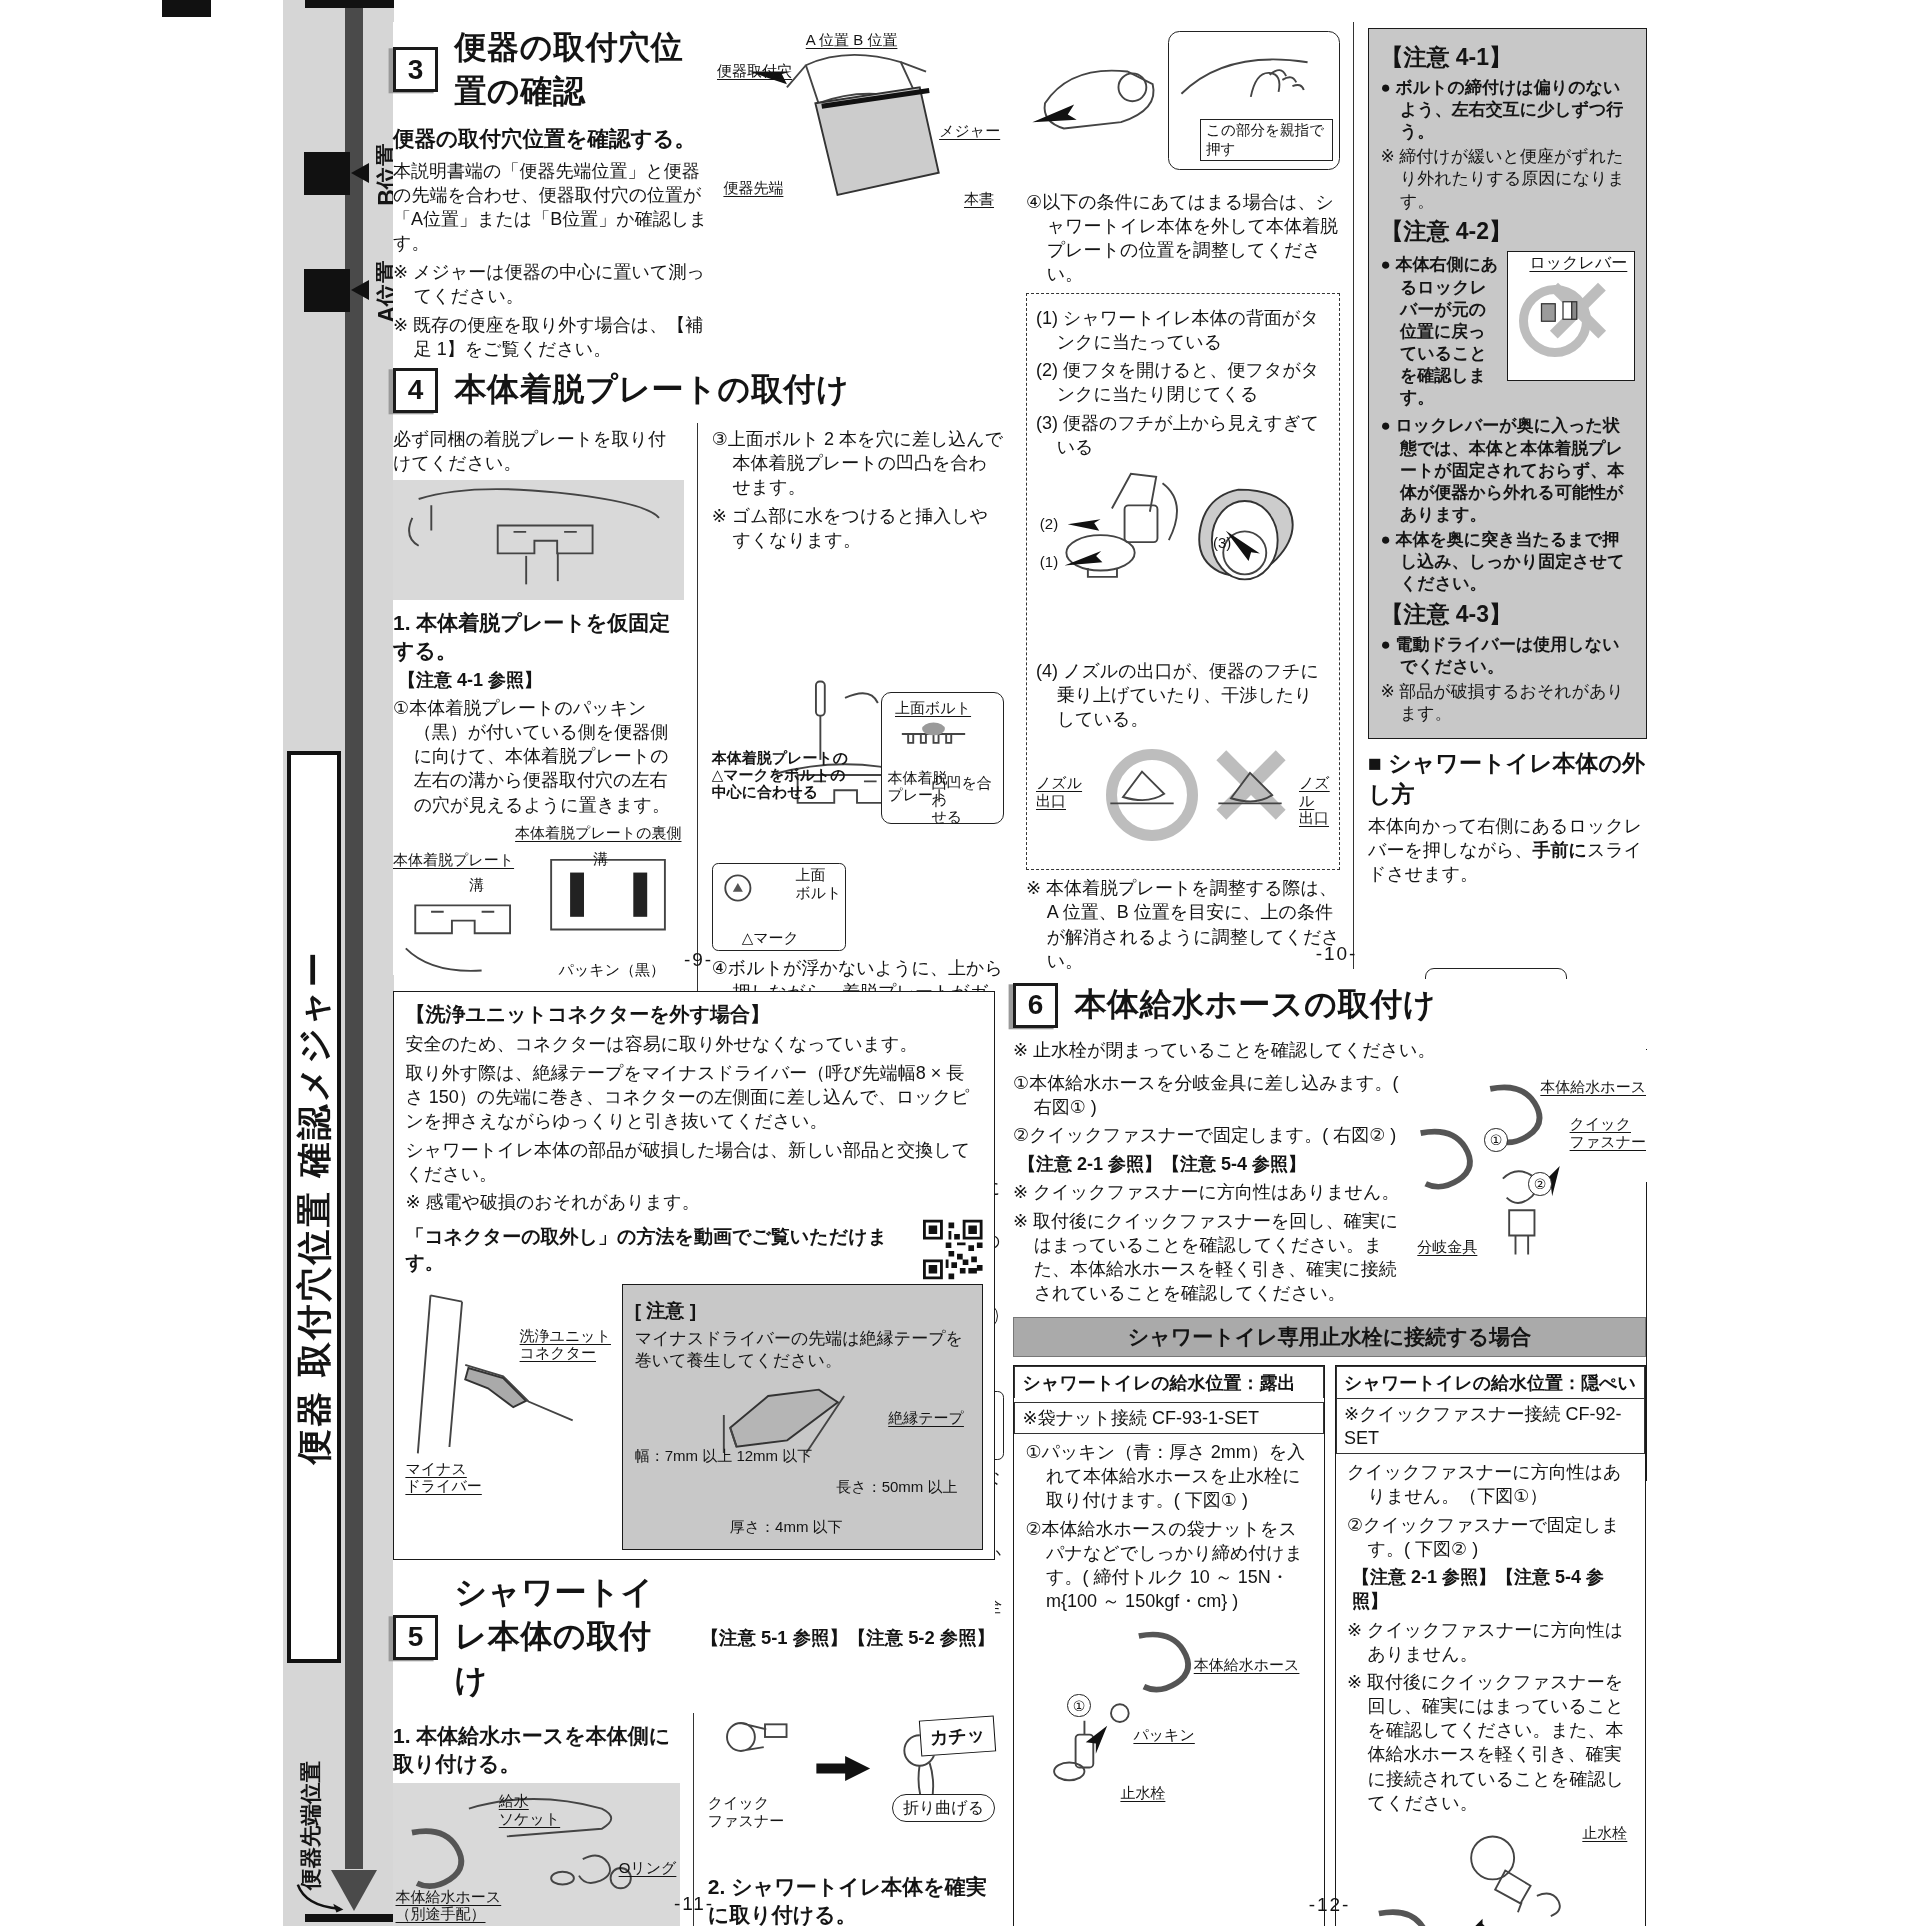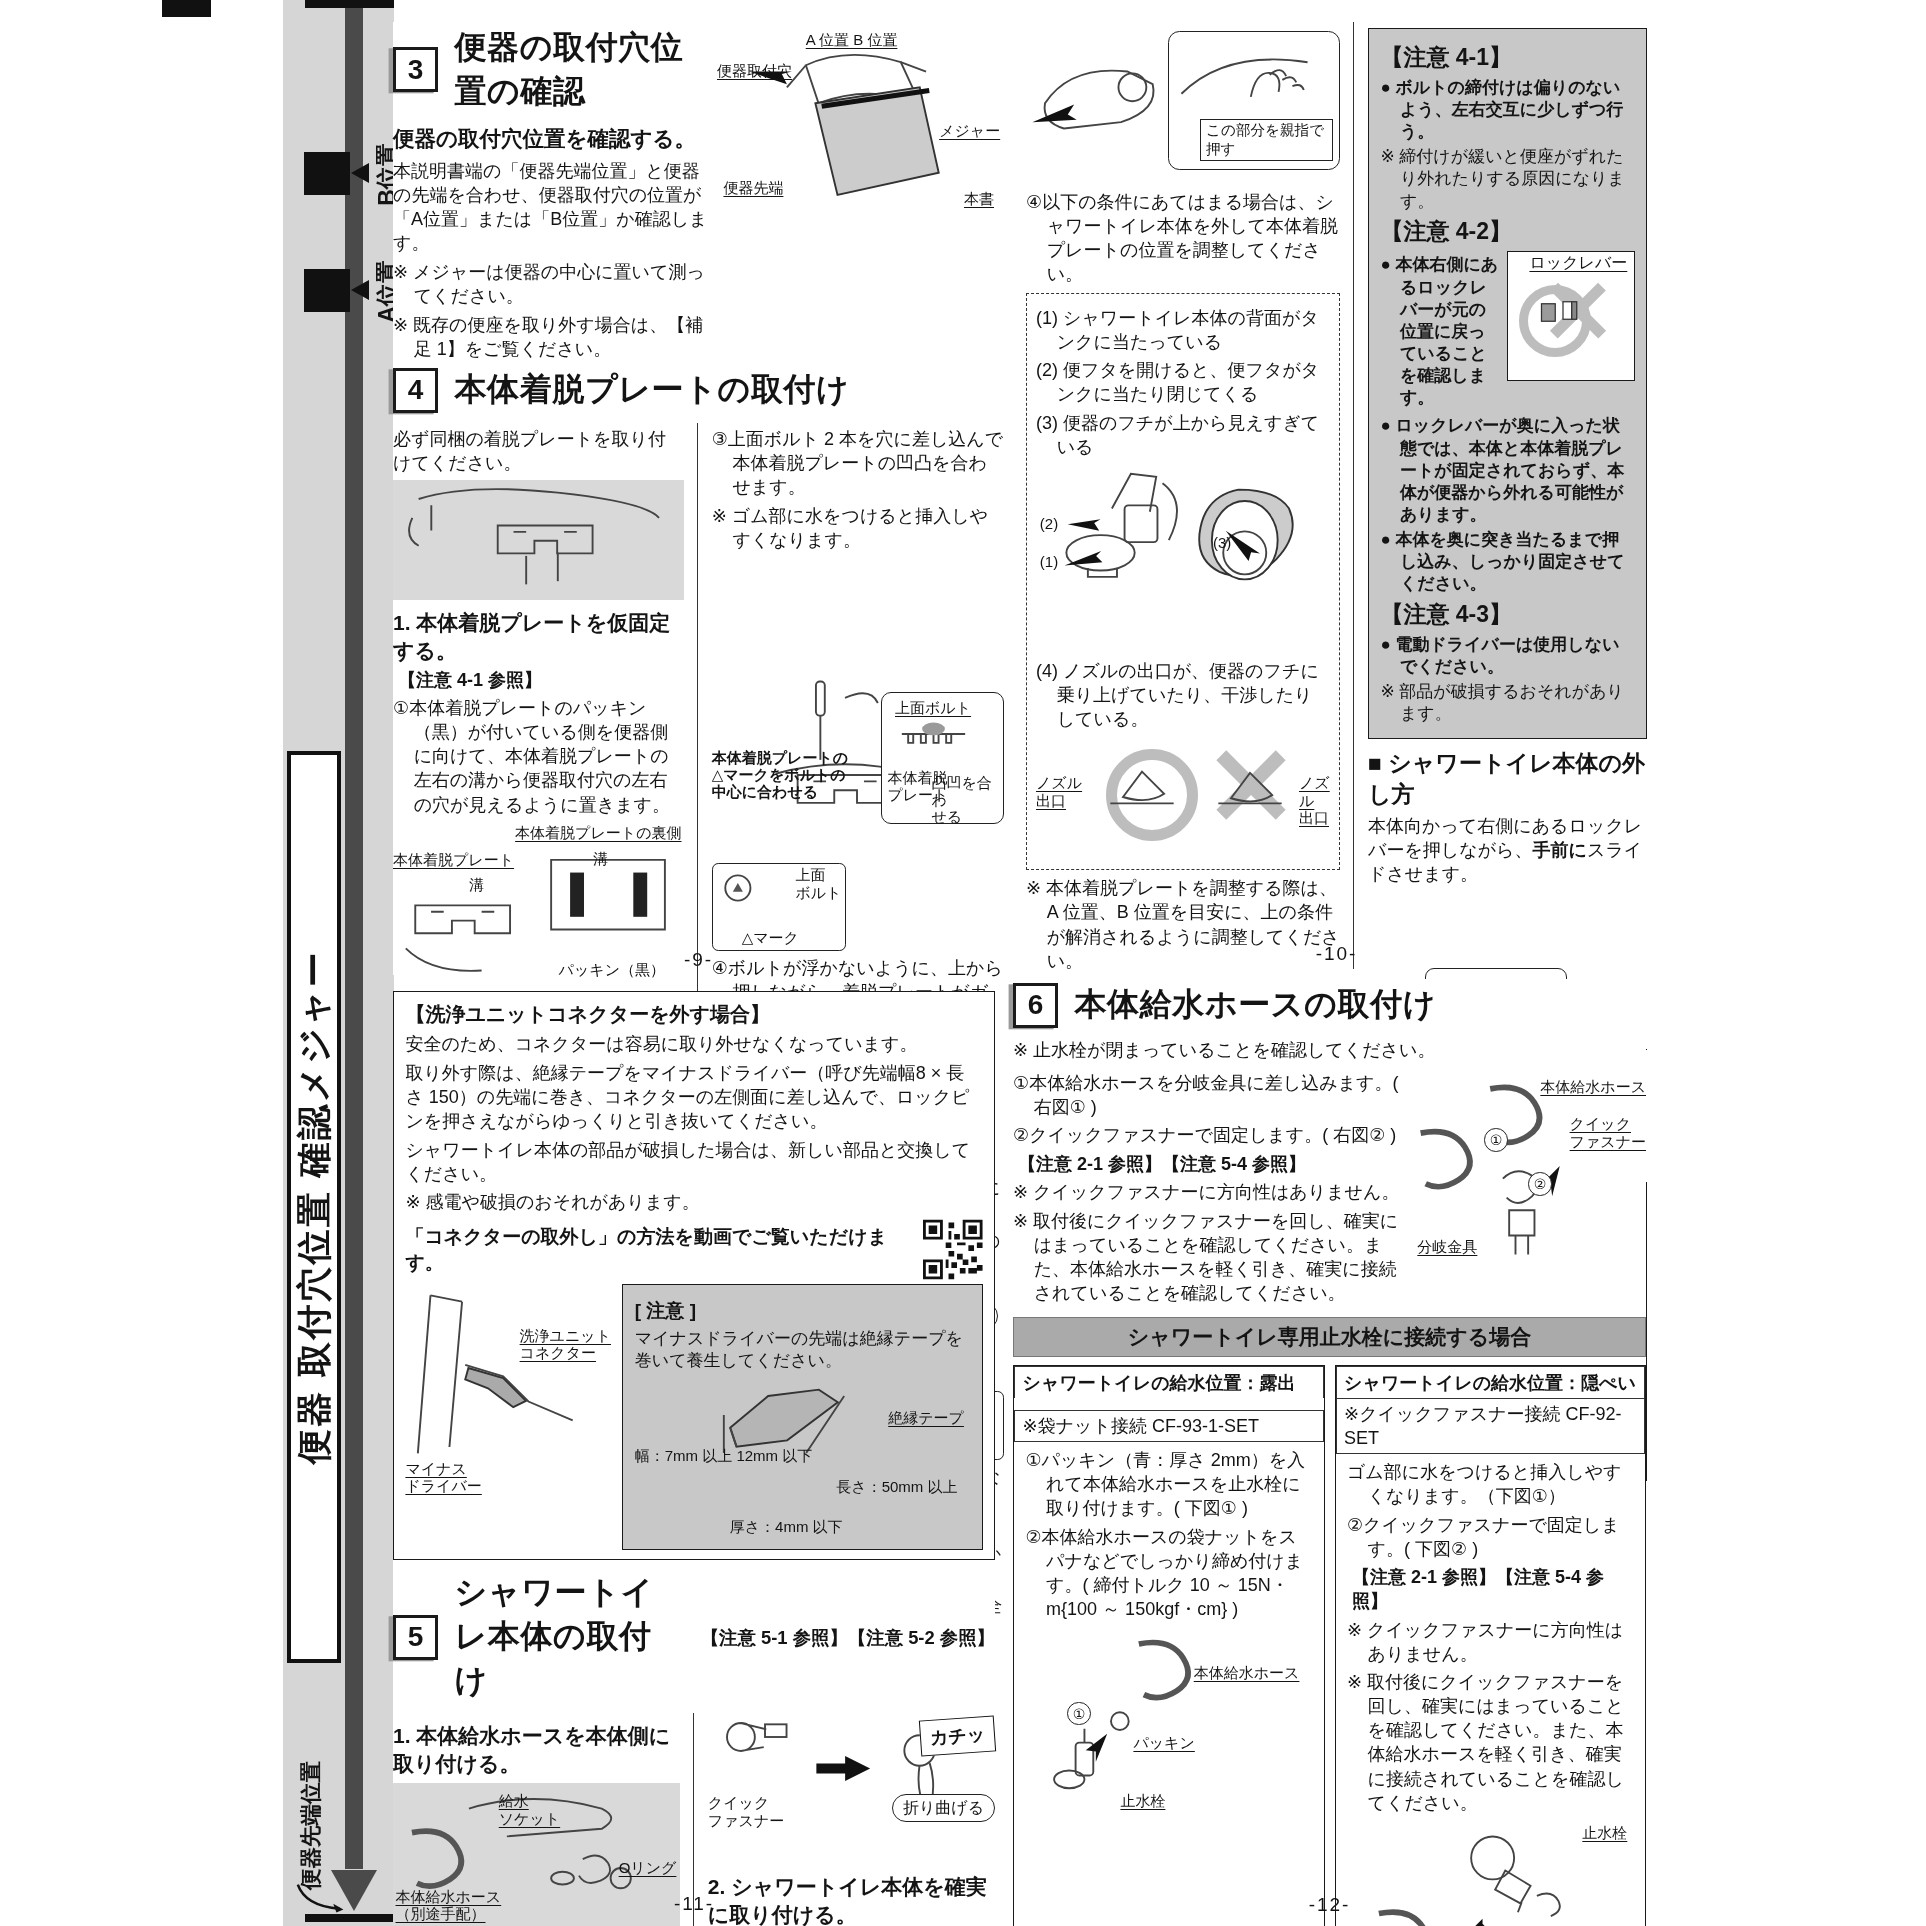--- a/index.html
+++ b/index.html
@@ -545,41 +545,41 @@
           <use href="#hose" x="10" y="80"></use>
           <path class="artline" d="M150 170 q20 -20 44 -6 q20 14 2 34 q-22 20 -40 2"></path>
           <path class="artline" d="M160 220 h40 v40 h-40 z M170 260 v30 M190 260 v30"></path>
           <path d="M240 150 l-30 30 l16 2 l2 16 z" fill="#111"></path>
         </svg>
       </div>
     </div>
     <div class="graybar">シャワートイレ専用止水栓に接続する場合</div>
     <div class="row" style="gap:10px">
       <div class="whitebox" style="width:50%;border-width:1.3px">
-        <p class="b bold" style="border:1.3px solid #333;border-bottom:none;margin:-9px -11.4px 12px;padding:3.8px 7.6px">シャワートイレの給水位置：露出</p>
+        <p class="b bold" style="border:1.3px solid #333;border-bottom:none;margin:-9px -11.4px 4px;padding:3.8px 7.6px">シャワートイレの給水位置：露出</p>
         <p class="b" style="border:1.3px solid #333;border-top:0.6px solid #333;margin:0 -11.4px 6.3px;padding:2.5px 7.6px">※袋ナット接続  CF-93-1-SET</p>
         <p class="b hang">①パッキン（青：厚さ 2mm）を入れて本体給水ホースを止水栓に取り付けます。( 下図① )</p>
         <p class="b hang">②本体給水ホースの袋ナットをスパナなどでしっかり締め付けます。( 締付トルク 10 ～ 15N・m{100 ～ 150kgf・cm} )</p>
         <div class="fig" style="height:190px">
           <span class="fl u" style="right:12.7px;top:38px">本体給水ホース</span>
           <span class="fl u" style="left:108px;top:108px">パッキン</span>
           <span class="fl u" style="left:95px;bottom:6.3px">止水栓</span>
           <span class="circ" style="position:absolute;left:42px;top:76px">①</span>
           <svg class="art" width="215" height="184" viewBox="0 0 340 290">
             <use href="#hose" x="170" y="10"></use>
             <circle class="artline" cx="150" cy="150" r="14"></circle>
             <use href="#valve" x="40" y="150"></use>
             <path d="M130 170 l-34 26 l16 2 l0 16 z" fill="#111"></path>
           </svg>
         </div>
       </div>
       <div class="whitebox" style="width:50%;border-width:1.3px">
         <p class="b bold" style="border:1.3px solid #333;border-bottom:none;margin:-9px -11.4px 0;padding:3.8px 7.6px">シャワートイレの給水位置：隠ぺい</p>
         <p class="b" style="border:1.3px solid #333;border-top:0.6px solid #333;margin:0 -11.4px 6.3px;padding:2.5px 7.6px">※クイックファスナー接続  CF-92-SET</p>
-        <p class="b hang">ゴム部に水をつけると挿入しやすくなります。（下図①）</p>
+        <p class="b hang">クイックファスナーに方向性はありません。（下図①）</p>
         <p class="b hang">②クイックファスナーで固定します。( 下図② )</p>
         <div class="ref">【注意 2-1 参照】【注意 5-4 参照】</div>
         <p class="b ind hang">※ クイックファスナーに方向性はありません。</p>
         <p class="b ind hang">※ 取付後にクイックファスナーを回し、確実にはまっていることを確認してください。また、本体給水ホースを軽く引き、確実に接続されていることを確認してください。</p>
         <div class="fig" style="height:165px">
           <span class="fl u" style="right:6.3px;top:3.8px">止水栓</span>
 
           <svg class="art" width="266" height="158" viewBox="0 0 420 250">
             <circle class="artline" cx="230" cy="60" r="34"></circle>
             <path class="artline" d="M250 80 l40 24 l-16 28 l-40 -22 z M276 130 l-6 16"></path>

